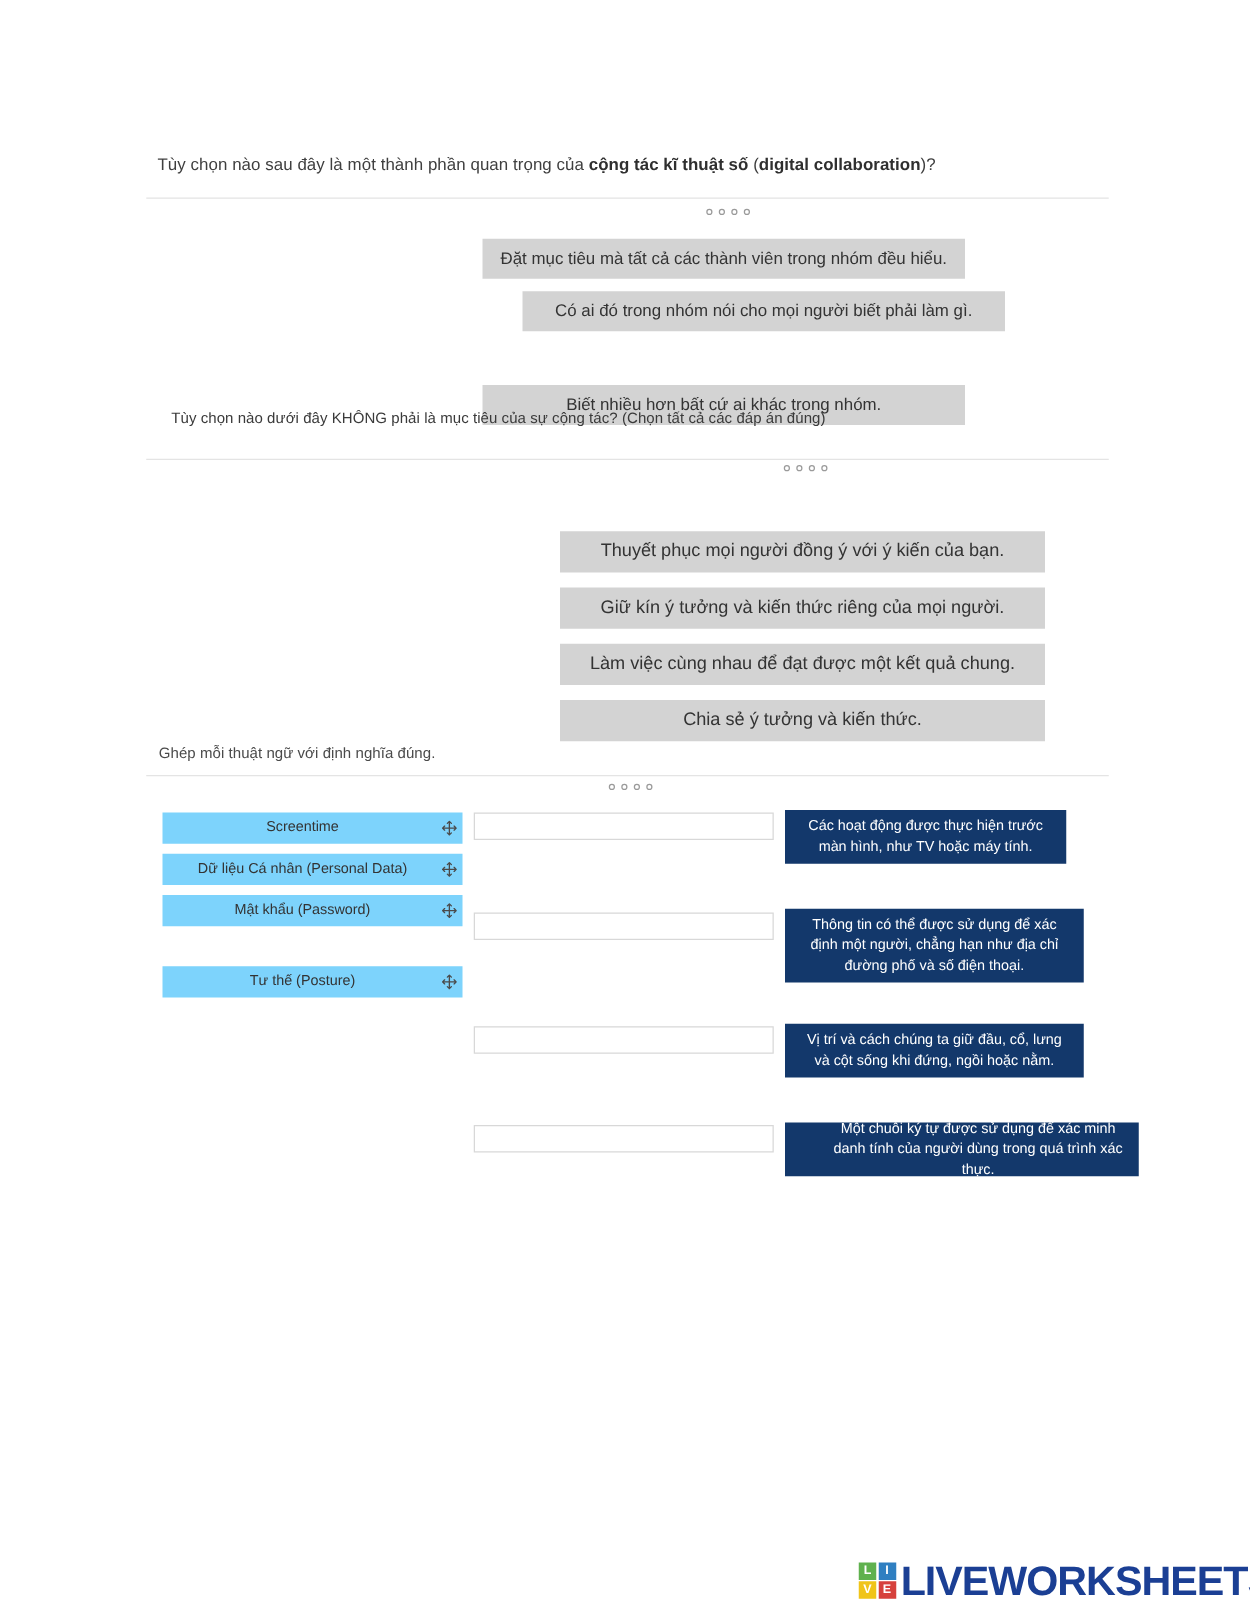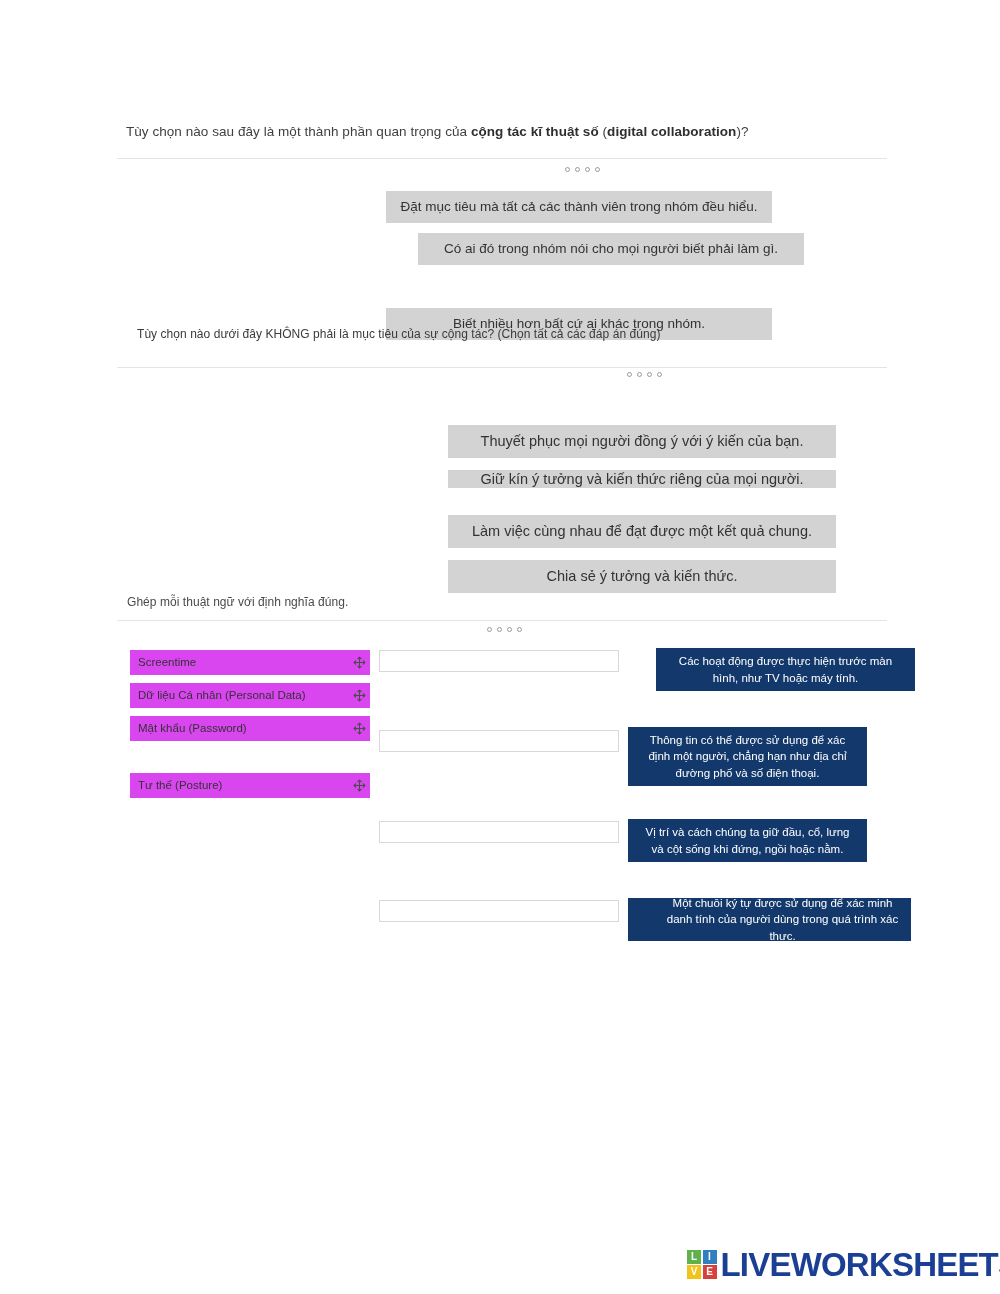--- a/index.html
+++ b/index.html
@@ -82,24 +82,25 @@
     line-height: 1.3;
   }
   .option.q2 {
     font-size: 14.5px;
     margin-top: 27px;
   }
 
   
   .term {
     position: absolute;
-    background: #d946ef;
+    background: #7dd3fc;
     color: #333333;
     display: flex;
     align-items: center;
+    justify-content: center;
     text-align: center;
     font-size: 11.5px;
     box-sizing: border-box;
     padding: 0 24px 0 8px;
     line-height: 1.25;
   }
   .term .drag-handle {
     position: absolute;
     right: 4px;
     top: 50%;
@@ -198,21 +199,21 @@
   <div class="divider" style="left:117px; top:367px; width:770px;"></div>
 
   <div class="dots" style="left:627px; top:372px;">
     <span class="dot"></span>
     <span class="dot"></span>
     <span class="dot"></span>
     <span class="dot"></span>
   </div>
 
   <div class="option q2" style="left:448px; top:398px; width:388px; height:33px;">Thuyết phục mọi người đồng ý với ý kiến của bạn.</div>
-  <div class="option q2" style="left:448px; top:443px; width:388px; height:18px;">Giữ kín ý tưởng và kiến thức riêng của mọi người.</div>
+  <div class="option q2" style="left:448px; top:443px; width:388px; height:33px;">Giữ kín ý tưởng và kiến thức riêng của mọi người.</div>
   <div class="option q2" style="left:448px; top:488px; width:388px; height:33px;">Làm việc cùng nhau để đạt được một kết quả chung.</div>
   <div class="option q2" style="left:448px; top:533px; width:388px; height:33px;">Chia sẻ ý tưởng và kiến thức.</div>
 
   <div class="question-text small" style="left:127px; top:594px;">Ghép mỗi thuật ngữ với định nghĩa đúng.</div>
 
   <div class="divider" style="left:117px; top:620px; width:770px;"></div>
 
   <div class="dots" style="left:487px; top:627px;">
     <span class="dot"></span>
     <span class="dot"></span>
@@ -254,21 +255,21 @@
         <path d="M12 2v20M2 12h20M12 2l-3 3M12 2l3 3M12 22l-3-3M12 22l3-3M2 12l3-3M2 12l3 3M22 12l-3-3M22 12l-3 3"></path>
       </svg>
     </span>
   </div>
 
   <div class="dropbox" style="left:379px; top:650px; width:240px; height:22px;"></div>
   <div class="dropbox" style="left:379px; top:730px; width:240px; height:22px;"></div>
   <div class="dropbox" style="left:379px; top:821px; width:240px; height:22px;"></div>
   <div class="dropbox" style="left:379px; top:900px; width:240px; height:22px;"></div>
 
-  <div class="definition" style="left:656px; top:648px; width:259px; height:43px;">Các hoạt động được thực hiện trước màn hình, như TV hoặc máy tính.</div>
+  <div class="definition" style="left:628px; top:648px; width:225px; height:43px;">Các hoạt động được thực hiện trước màn hình, như TV hoặc máy tính.</div>
   <div class="definition" style="left:628px; top:727px; width:239px; height:59px;">Thông tin có thể được sử dụng để xác định một người, chẳng hạn như địa chỉ đường phố và số điện thoại.</div>
   <div class="definition" style="left:628px; top:819px; width:239px; height:43px;">Vị trí và cách chúng ta giữ đầu, cổ, lưng và cột sống khi đứng, ngồi hoặc nằm.</div>
   <div class="definition" style="left:628px; top:898px; width:283px; height:43px;padding-left:36px;">Một chuỗi ký tự được sử dụng để xác minh danh tính của người dùng trong quá trình xác thực.</div>
 
   <div class="logo" style="left:687px; top:1248px;">
     <div class="logo-mark">
       <span class="lm-l">L</span>
       <span class="lm-i">I</span>
       <span class="lm-v">V</span>
       <span class="lm-e">E</span>

